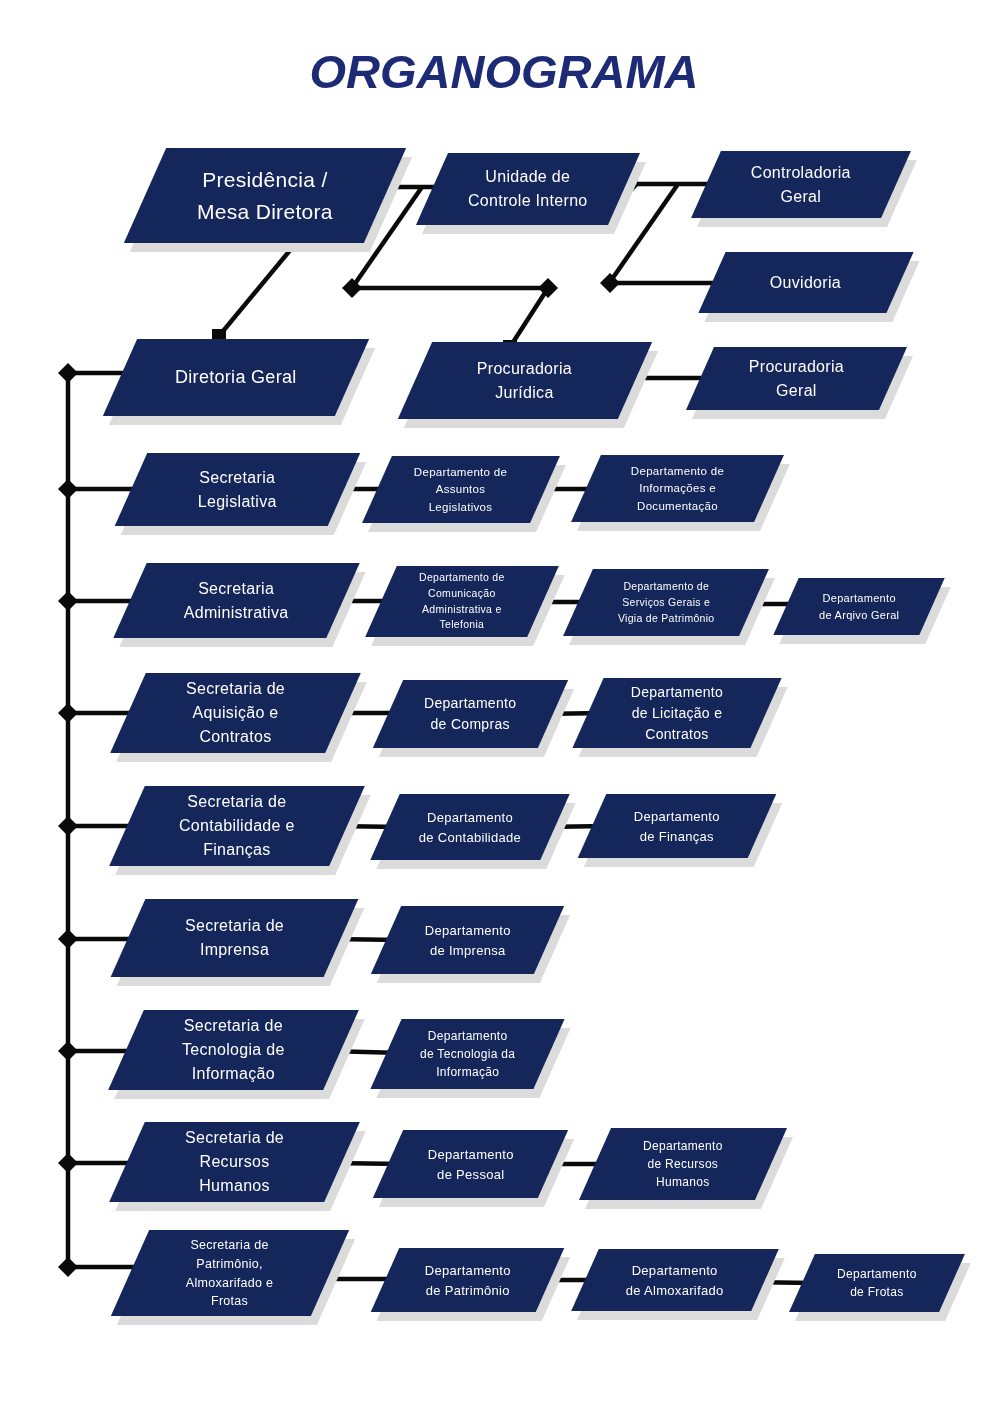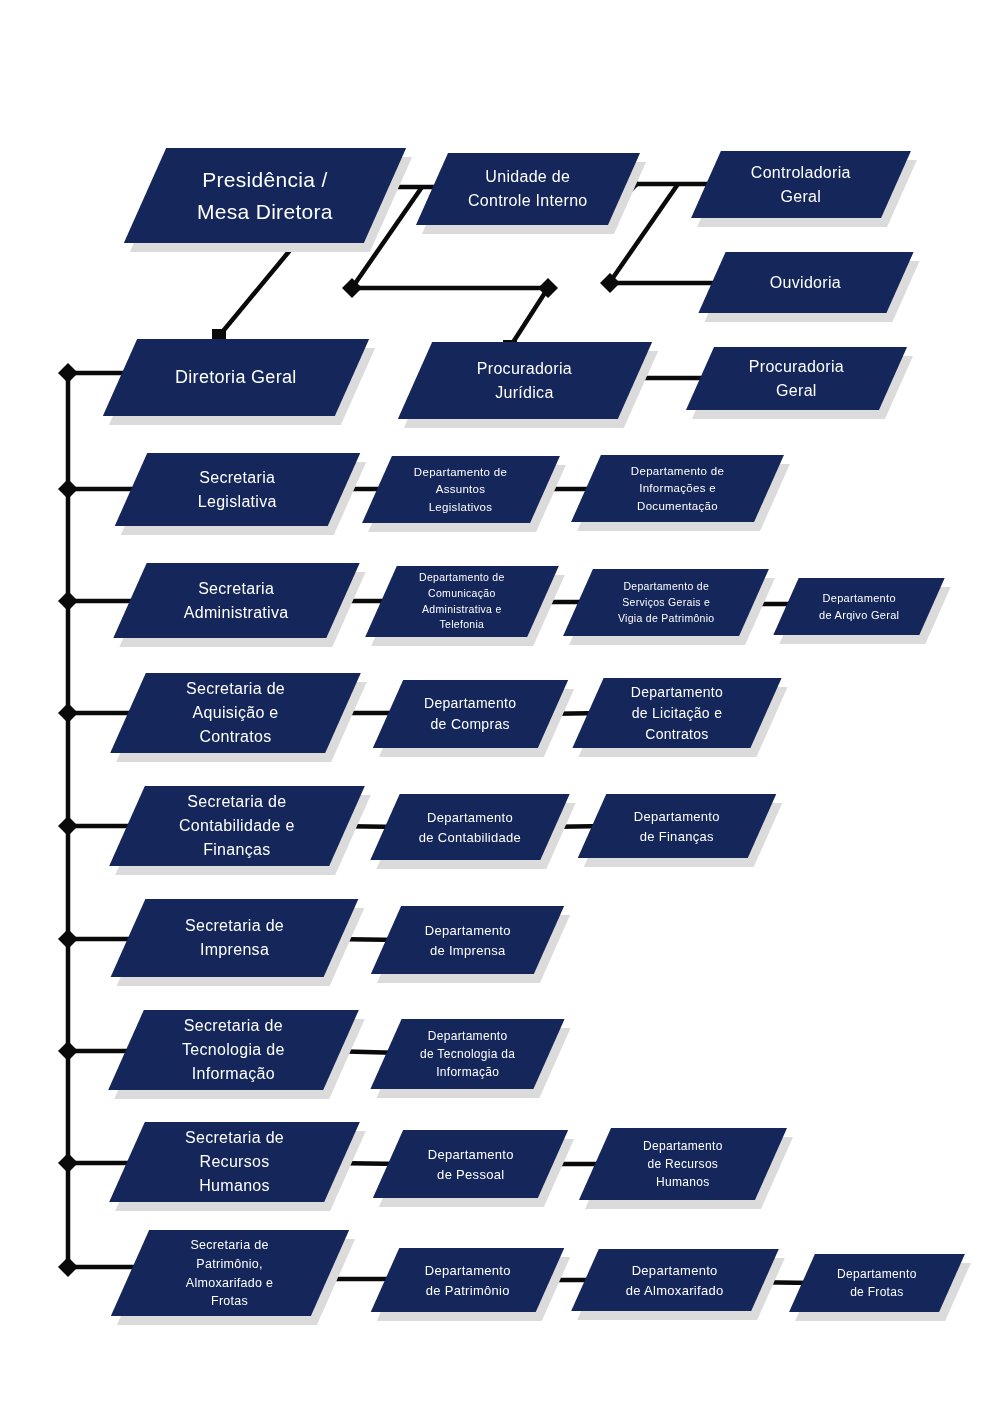--- a/index.html
+++ b/index.html
@@ -47,20 +47,21 @@
     line-height:1.5;
     letter-spacing:0.3px;
     font-weight:400;
   }
 </style>
 </head>
 <body>
 
 <div class="canvas">
 
+  <h1 class="chart-title">ORGANOGRAMA</h1>
 
   <svg id="connectors" viewBox="0 0 1008 1425" xmlns="http://www.w3.org/2000/svg" aria-hidden="true">
     <defs>
       <path id="dm" d="M0,-10 L10,0 L0,10 L-10,0 Z"></path>
       <rect id="sq" x="-7" y="-7" width="14" height="14"></rect>
     </defs>
 
     <line x1="376" y1="187" x2="448" y2="187"></line>
     <line x1="422" y1="187" x2="352" y2="288"></line>
     <line x1="352" y1="288" x2="548" y2="288"></line>

